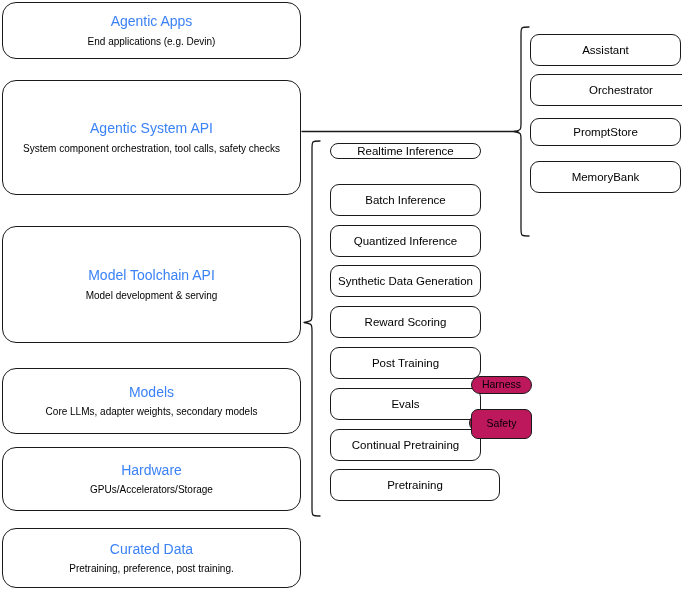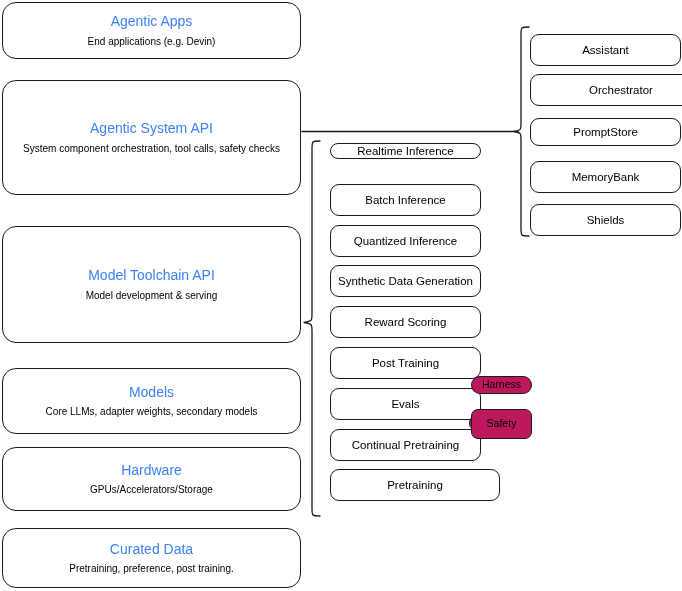--- a/index.html
+++ b/index.html
@@ -186,17 +186,14 @@
   </div>
   <div class="node chip" style="left:530px; top:74px; width:182px; height:32px;">
     <span class="label">Orchestrator</span>
   </div>
   <div class="node chip" style="left:530px; top:118px; width:151px; height:28px;">
     <span class="label">PromptStore</span>
   </div>
   <div class="node chip" style="left:530px; top:161px; width:151px; height:32px;">
     <span class="label">MemoryBank</span>
   </div>
-  <div class="node chip" style="left:530px; top:204px; width:151px; height:32px;">
-    <span class="label">Shields</span>
-  </div>
 
 </div>
 
 </body></html>

